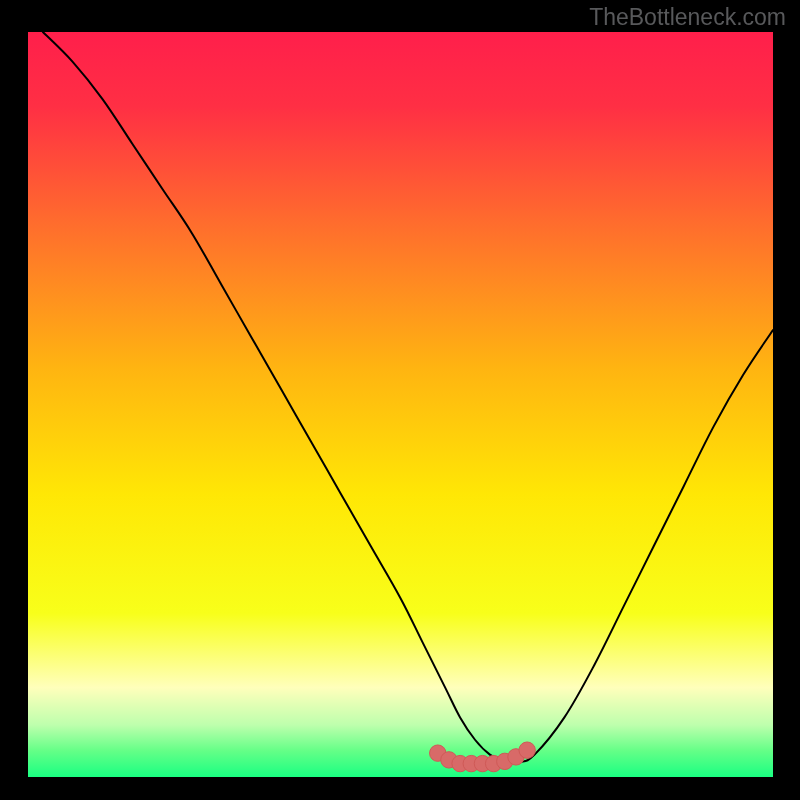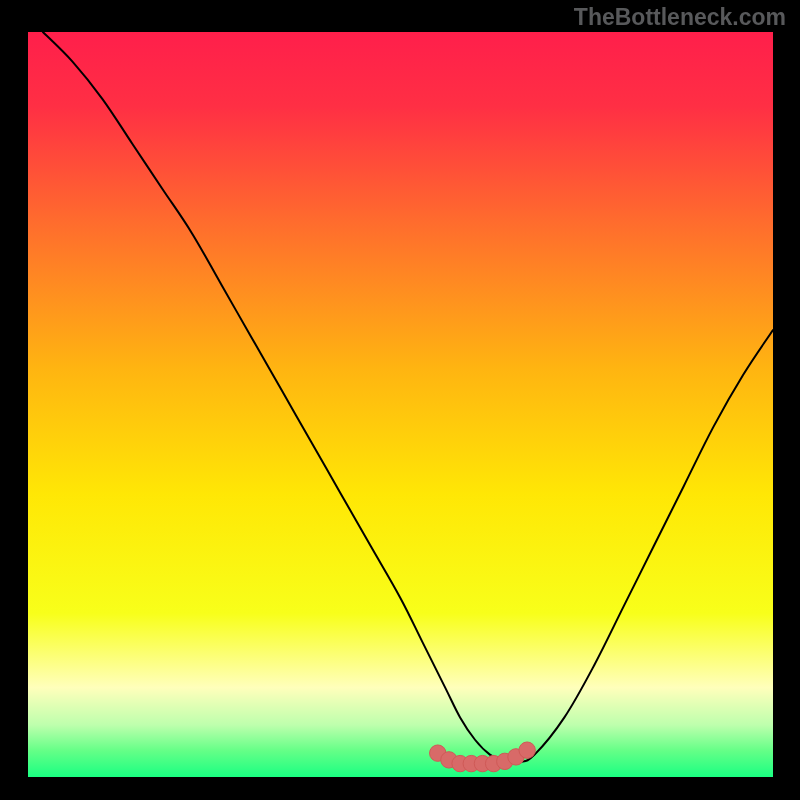--- a/index.html
+++ b/index.html
@@ -17,21 +17,21 @@
     background: #000000;
   }
   .plot-area {
     position: absolute;
     box-sizing: border-box;
   }
   .watermark {
     position: absolute;
     color: #58595b;
     font-family: Arial, Helvetica, sans-serif;
-    font-weight: 700;
+    font-weight: 400;
     font-size: 23px;
     letter-spacing: 0px;
   }
   .curve {
     position: absolute;
   }
 </style>
 </head>
 <body>
 

